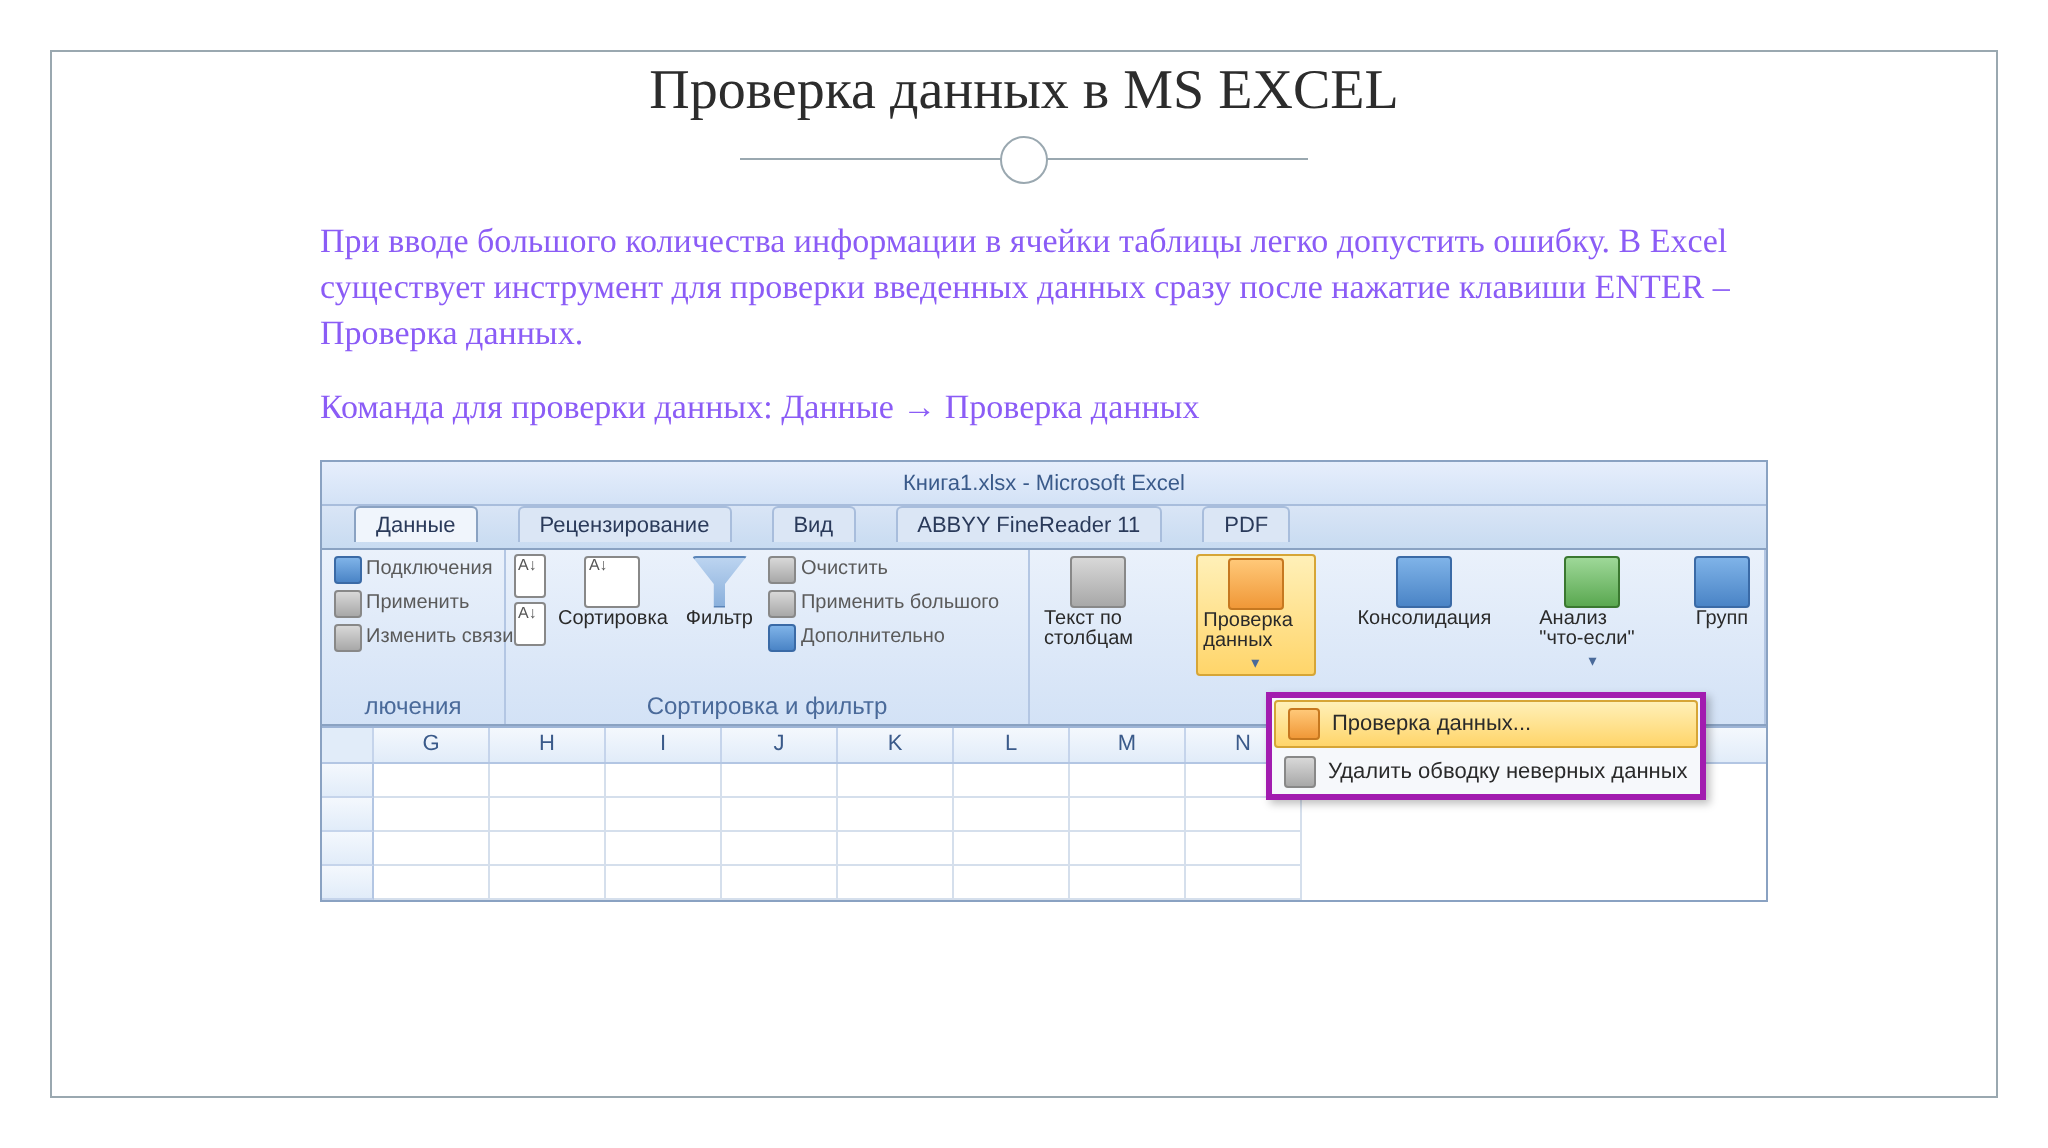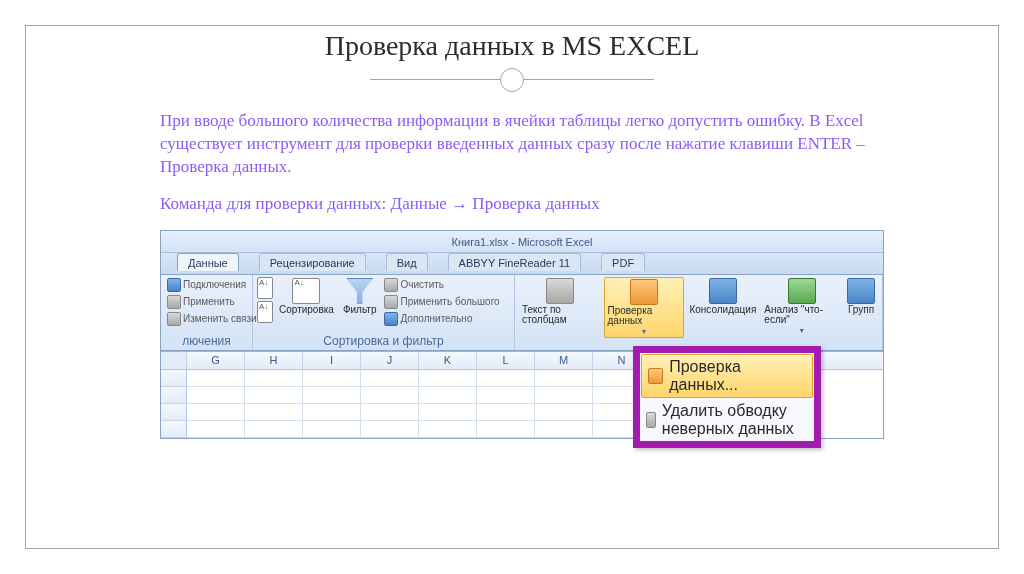--- a/index.html
+++ b/index.html
@@ -86,21 +86,21 @@
     border-bottom: none;
     border-radius: 3px 3px 0 0;
     cursor: pointer;
   }
   .tab.active {
     background: #f0f5fc;
     border-color: #8aa2c2;
   }
   .ribbon {
     background: linear-gradient(#eaf1fb,#d3e2f6);
-    height: 76px;
+    height: 88px;
     display: flex;
     border-bottom: 1px solid #8aa2c2;
   }
   .rgroup {
     border-right: 1px solid #b3c6e3;
     padding: 2px 4px 0;
     display: flex;
     flex-direction: column;
     justify-content: space-between;
   }
@@ -138,25 +138,25 @@
   .big-btn .ic { width: 28px; height: 26px; }
   .big-btn.selected {
     background: linear-gradient(#fff0b8,#ffd56a);
     border: 1px solid #d6a536;
   }
   .big-btn .arrow { font-size: 8px; color: #4a6a9a; }
   .dropdown {
     position: absolute;
     top: 115px;
     left: 472px;
-    width: 188px;
+    width: 220px;
     background: #f6f8fb;
-    border: 7px solid #a21caf;
+    border: 3px solid #a21caf;
     box-shadow: 2px 2px 4px rgba(0,0,0,.25);
-    font-size: 16px;
+    font-size: 11px;
     z-index: 5;
   }
   .dd-item {
     display: flex;
     align-items: center;
     gap: 6px;
     padding: 3px 6px;
     cursor: pointer;
   }
   .dd-item.hi { background: linear-gradient(#fff0b8,#ffd56a); border: 1px solid #d6a536; margin: 1px; border-radius: 2px; }
@@ -275,21 +275,21 @@
             <div class="small-btn">
                 <span class="ic ic-blue"></span>
                 <span>Дополнительно</span>
               </div>
           </div>
         </div>
         <div class="rgroup-label">Сортировка и фильтр</div>
       </div>
 
       <div class="rgroup" style="flex:1">
-        <div class="rgroup-body" style="gap:2px">
+        <div class="rgroup-body" style="gap:18px">
           <div class="big-btn">
             <span class="ic ic-grey"></span>
             <span>Текст по столбцам</span>
           </div>
           <div class="big-btn selected">
             <span class="ic ic-orange"></span>
             <span>Проверка данных</span>
             <span class="arrow">▾</span>
           </div>
           <div class="big-btn">

